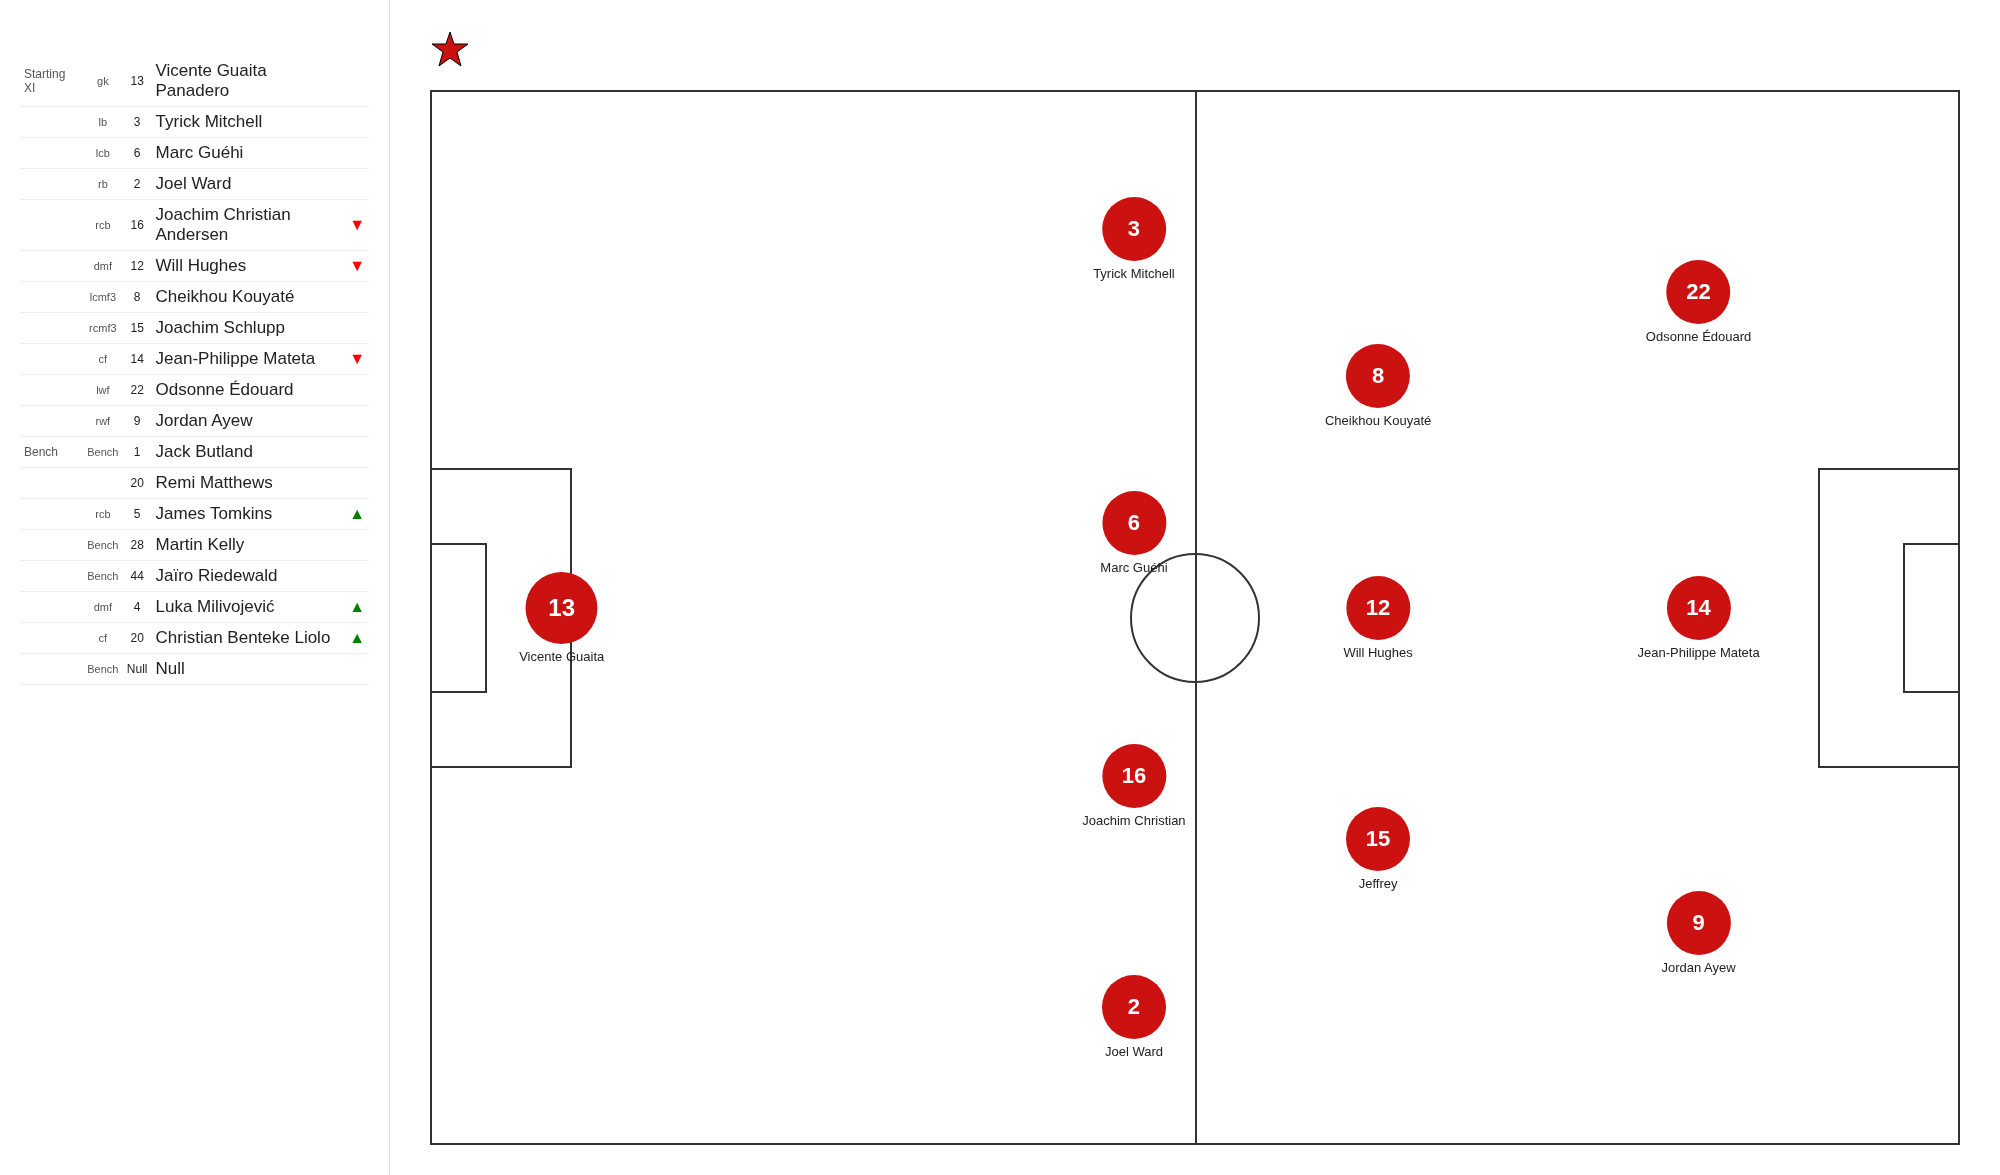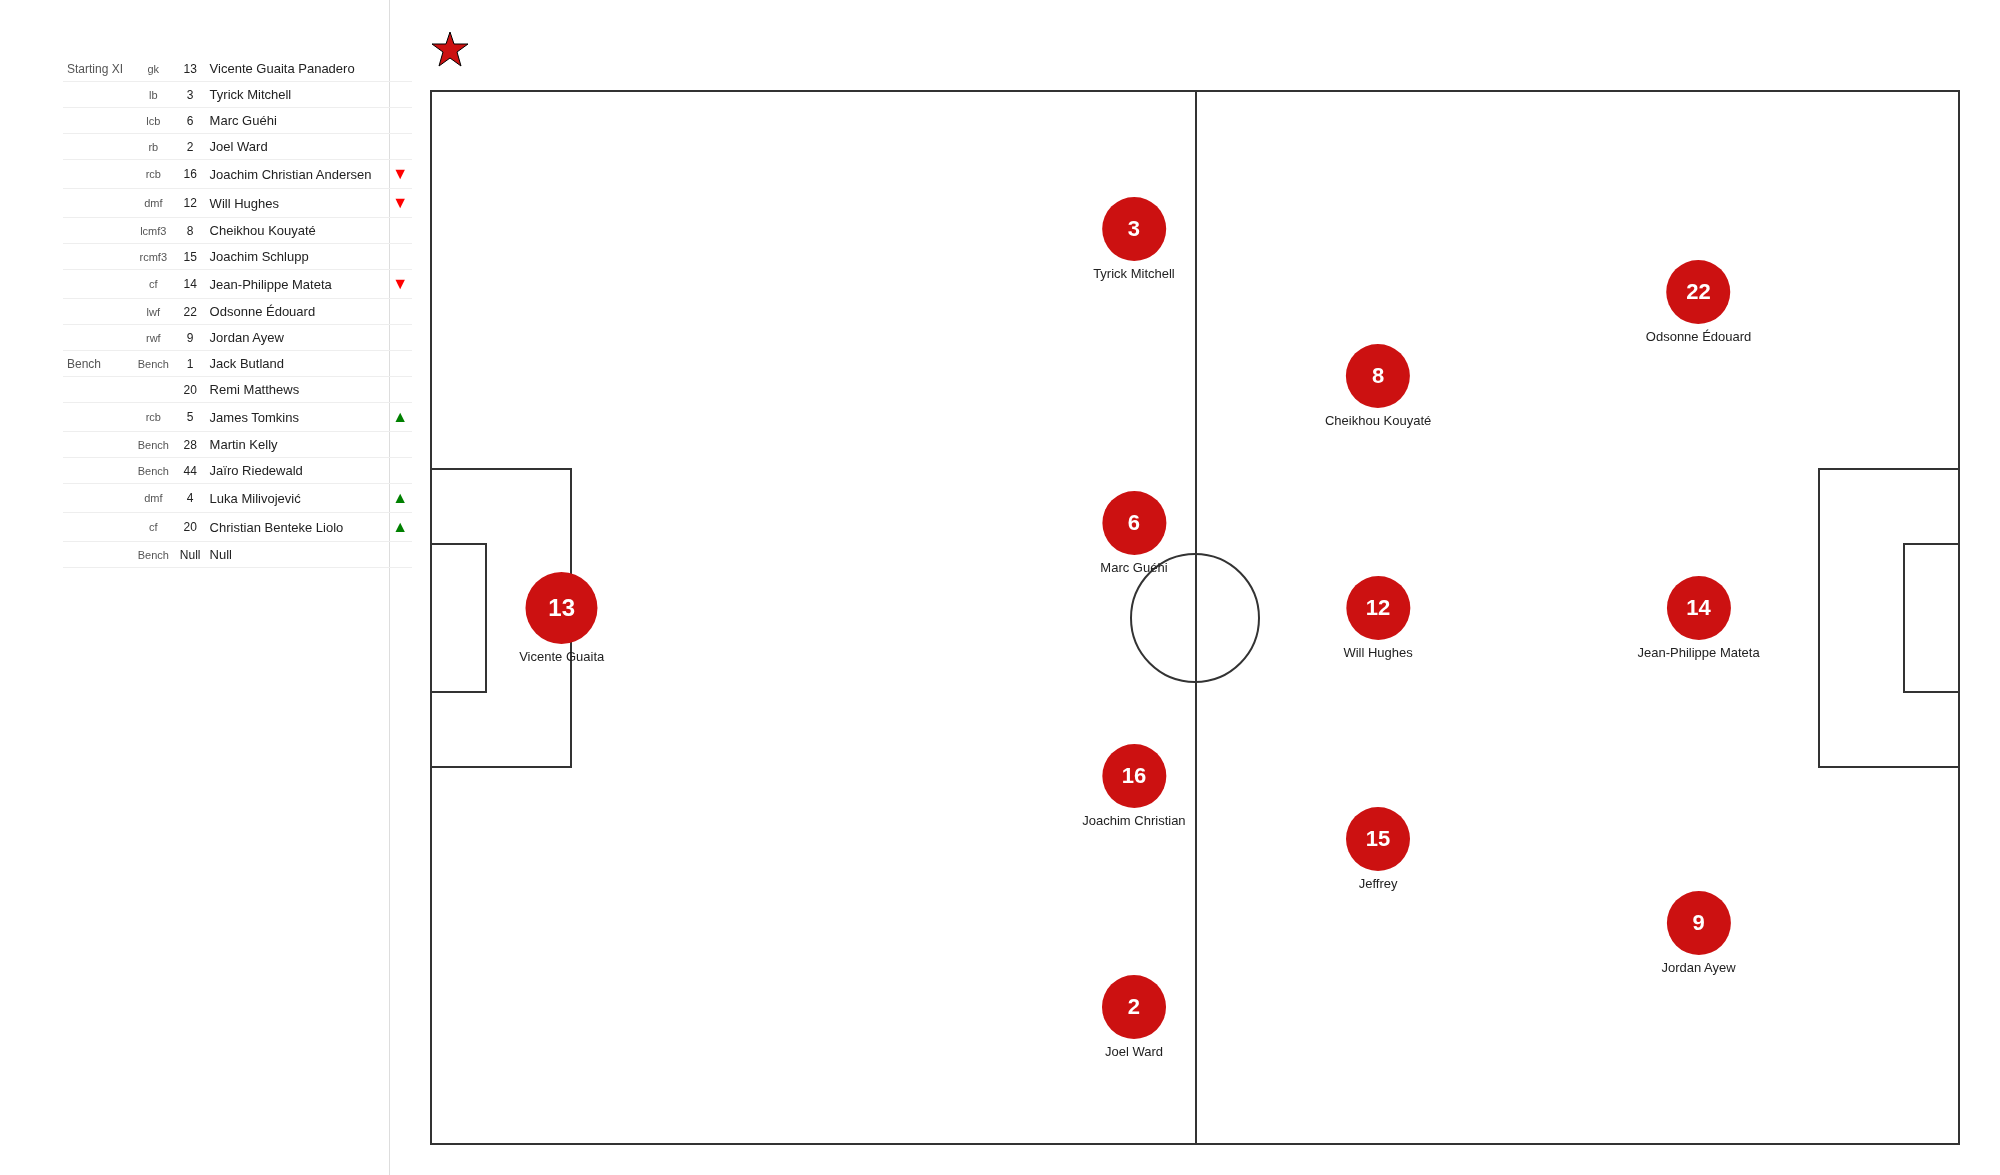--- a/index.html
+++ b/index.html
@@ -23,33 +23,32 @@
     }
     #left-panel h2 {
       font-size: 18px;
       font-weight: bold;
       text-align: center;
       margin-bottom: 16px;
     }
     table.lineup-table {
       width: 100%;
       border-collapse: collapse;
-      margin-left: 43px;
     }
     table.lineup-table td {
       padding: 5px 4px;
       vertical-align: middle;
     }
     table.lineup-table tr {
       border-bottom: 1px solid #eee;
     }
     .col-section { color: #555; font-size: 12px; min-width: 60px; }
     .col-pos { color: #555; font-size: 11px; min-width: 40px; text-align: center; }
     .col-num { font-size: 12px; min-width: 24px; text-align: center; }
-    .col-name { font-size: 13px; min-width: 130px; }
+    .col-name { font-size: 17px; min-width: 130px; }
     .col-icon { width: 20px; text-align: center; }
     .arrow-down { color: red; font-size: 16px; }
     .arrow-up { color: green; font-size: 16px; }
 
     
     #right-panel {
       flex: 1;
       padding: 30px 40px;
       display: flex;
       flex-direction: column;

